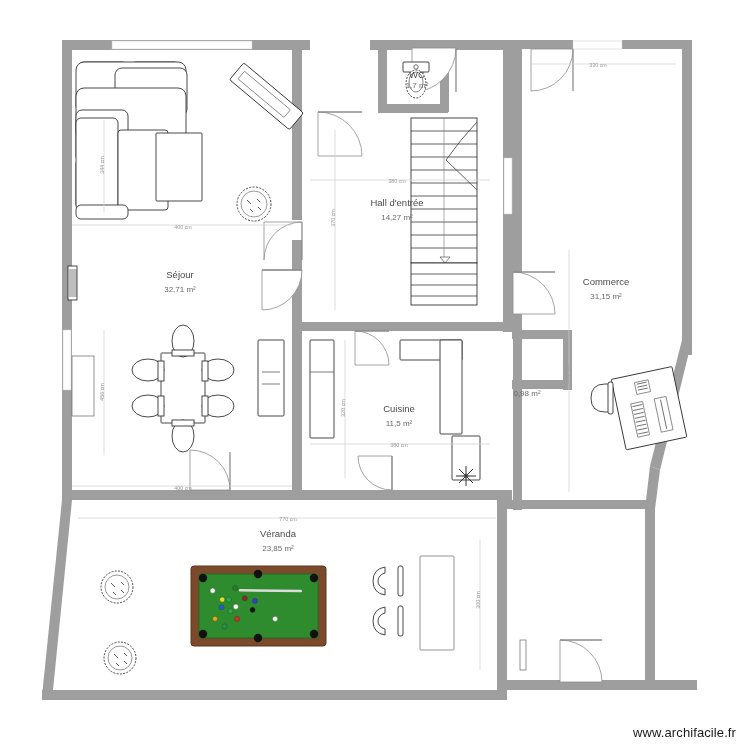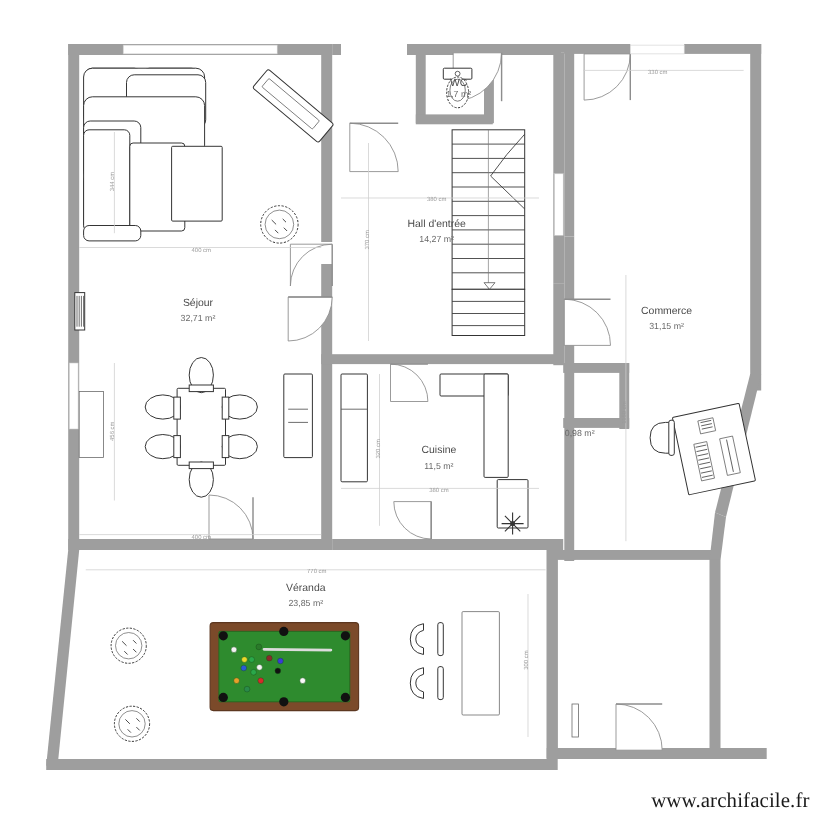--- a/index.html
+++ b/index.html
@@ -49,22 +49,22 @@
   .dim-text {
     font-family: "Liberation Sans", sans-serif;
     font-size: 5.4px;
     fill: #9a9a9a;
     text-anchor: middle;
   }
   .footer {
     position: absolute;
     right: 14px;
     bottom: 10px;
-    font-family: Liberation Serif, serif;
-    font-size: 19px;
+    font-family: Liberation Sans, sans-serif;
+    font-size: 13px;
     color: #1a1a1a;
     letter-spacing: 0.1px;
   }
 </style>
 </head>
 <body>
 
 <div id="plan-root">
   <svg id="plan-svg" viewBox="0 0 750 750" xmlns="http://www.w3.org/2000/svg">
 

